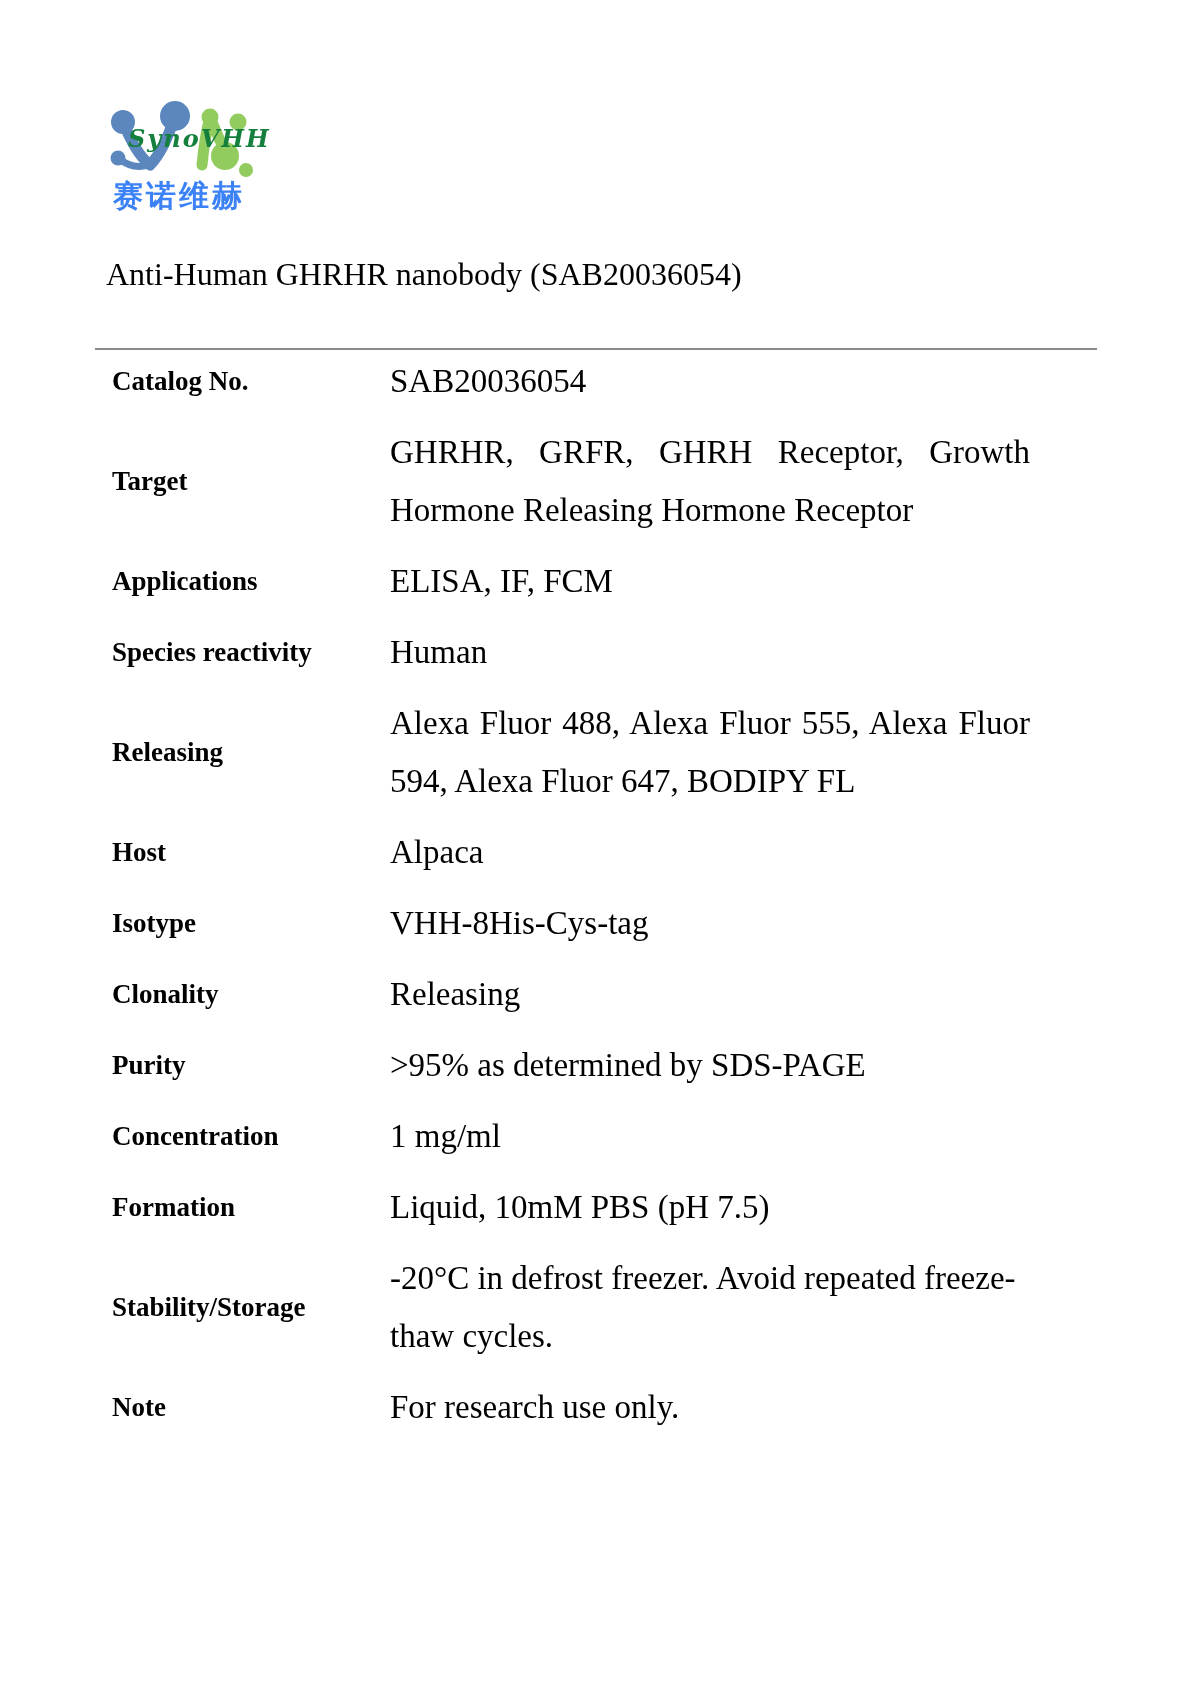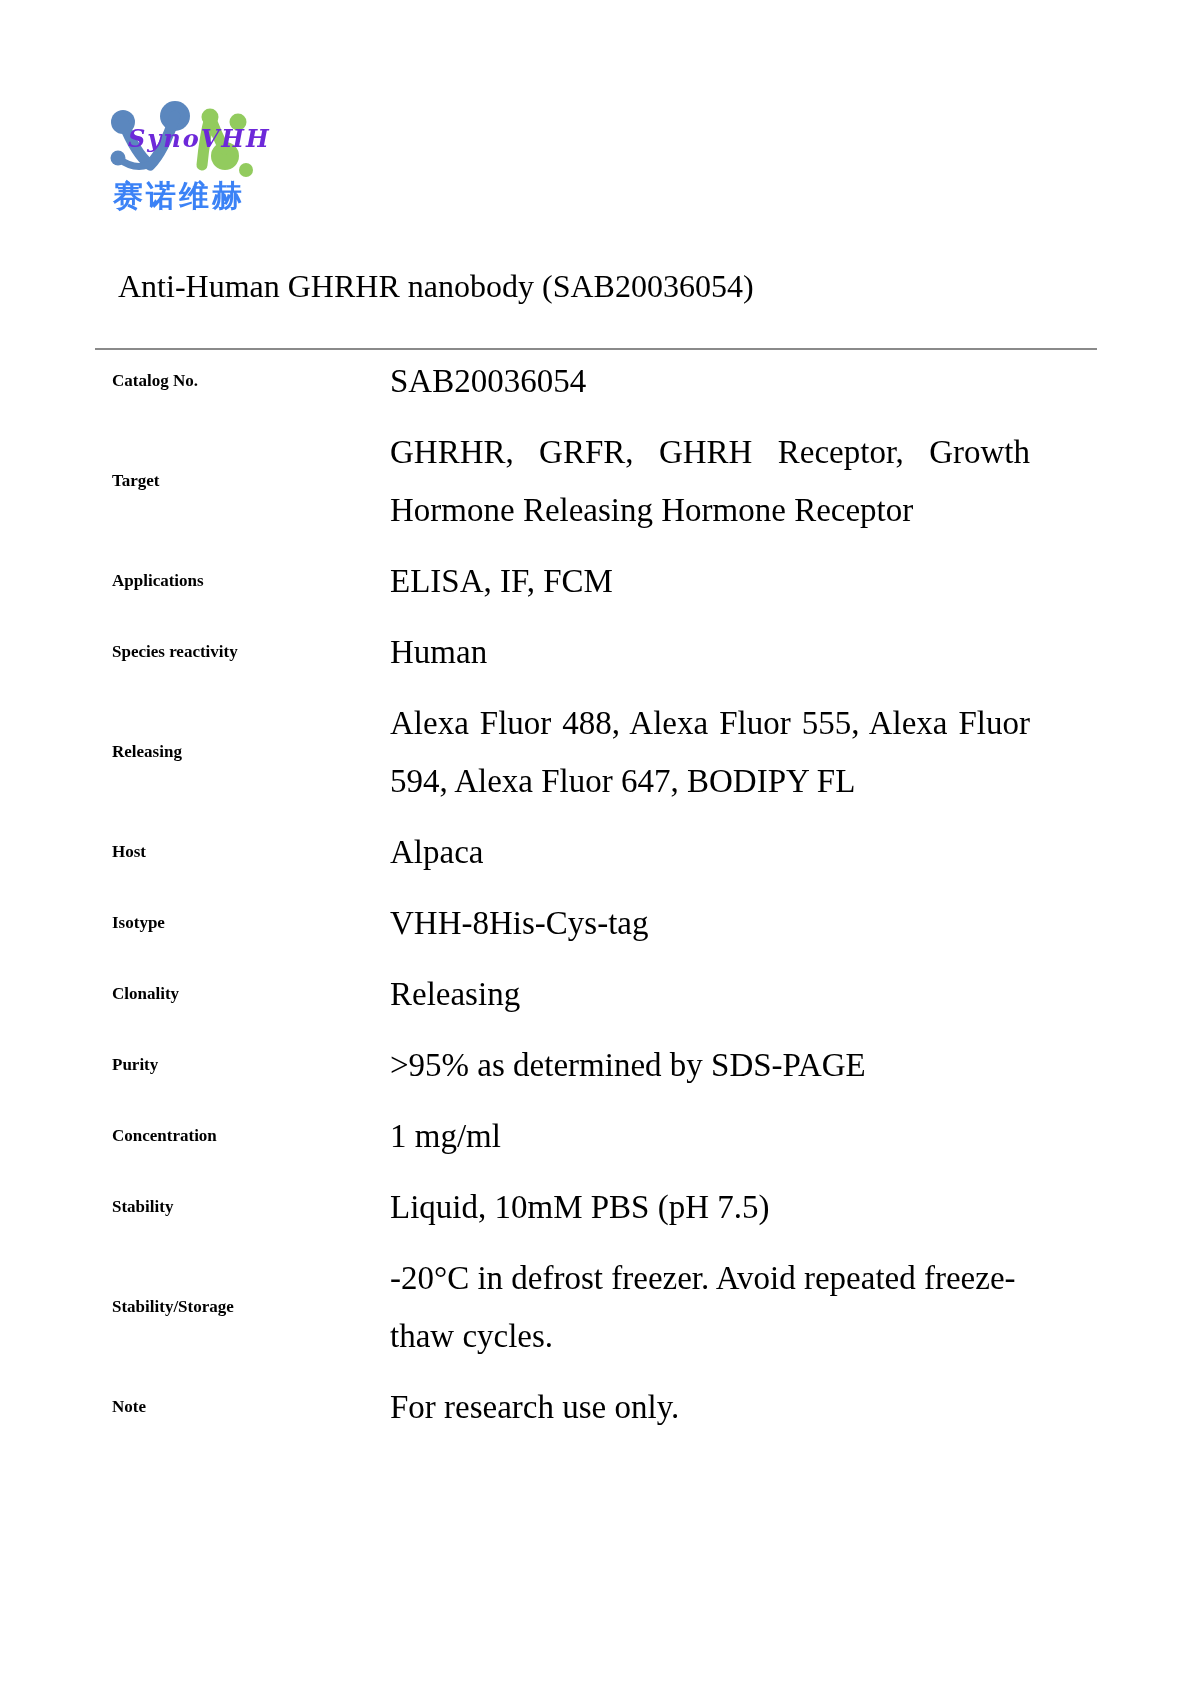--- a/index.html
+++ b/index.html
@@ -27,41 +27,41 @@
   .logo-wrap svg { display: block; }
   .logo-script {
     position: absolute;
     left: 30px;
     top: 38px;
     font-family: "DejaVu Serif", serif;
     font-style: italic;
     font-weight: bold;
     font-size: 24px;
     letter-spacing: 2px;
-    color: #6d28d9;
+    color: #15803d;
     white-space: nowrap;
   }
   .logo-cn {
     position: absolute;
     left: 113px;
     top: 176px;
     font-family: "Liberation Sans", sans-serif;
     font-weight: 700;
     font-size: 30px;
     letter-spacing: 3px;
     color: #3b82f6;
     white-space: nowrap;
   }
 
   
   .doc-title {
     position: absolute;
     left: 106px;
     top: 256px;
-    margin: 12px;
+    margin: 0;
     font-size: 32px;
     font-weight: 400;
     white-space: nowrap;
   }
   .title-divider {
     position: absolute;
     left: 95px;
     top: 340px;
     width: 1002px;
     height: 0;
@@ -78,21 +78,21 @@
   }
   .row {
     display: flex;
     align-items: center;
     margin-bottom: 13px;
   }
   .cell-label {
     flex: none;
     width: 278px;
     font-weight: bold;
-    font-size: 17px;
+    font-size: 27px;
     line-height: 58px;
   }
   .cell-value {
     flex: none;
     width: 640px;
     font-size: 33px;
     line-height: 58px;
   }
   .cell-value.justify {
     text-align: justify;
@@ -175,21 +175,21 @@
     <div class="cell-label">Purity</div>
     <div class="cell-value">&gt;95% as determined by SDS-PAGE</div>
   </div>
 
   <div class="row">
     <div class="cell-label">Concentration</div>
     <div class="cell-value">1 mg/ml</div>
   </div>
 
   <div class="row">
-    <div class="cell-label">Stability</div>
+    <div class="cell-label">Formation</div>
     <div class="cell-value">Liquid, 10mM PBS (pH 7.5)</div>
   </div>
 
   <div class="row">
     <div class="cell-label">Stability/Storage</div>
     <div class="cell-value">-20°C in defrost freezer. Avoid repeated freeze-thaw cycles.</div>
   </div>
 
   <div class="row">
     <div class="cell-label">Note</div>

